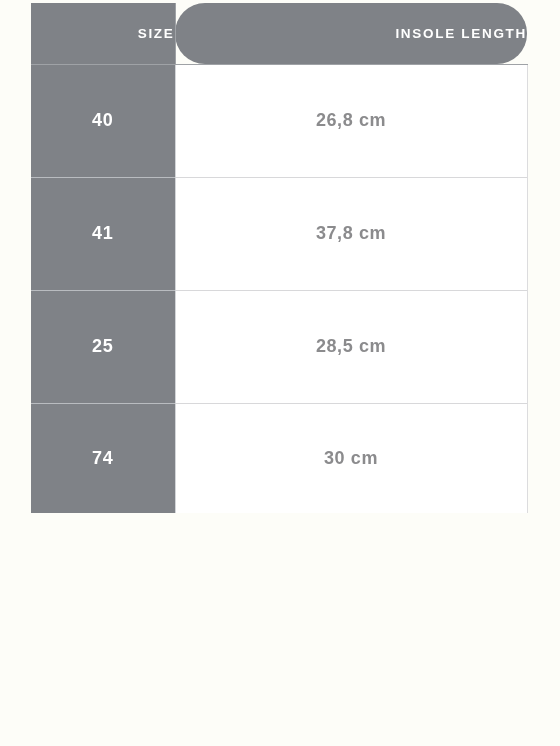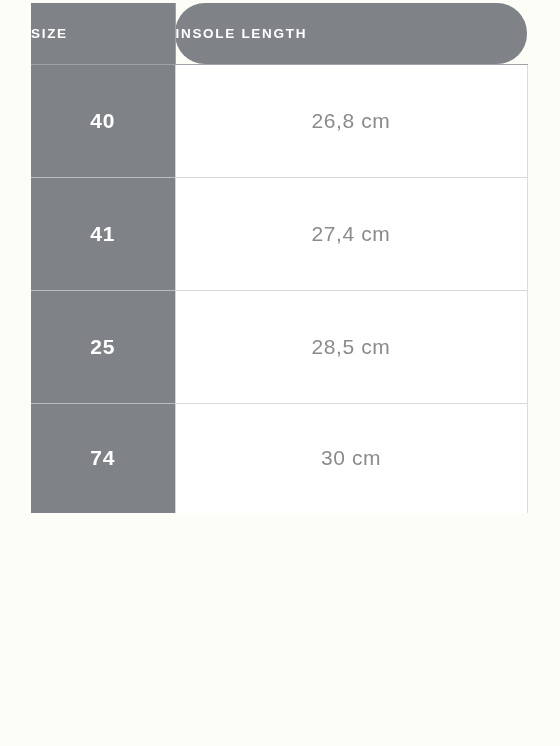--- a/index.html
+++ b/index.html
@@ -32,21 +32,21 @@
   table.size-chart col.col-size   { width: 144px; }
   table.size-chart col.col-value  { width: 352px; }
 
   
   thead th {
     background: #7f8287;
     color: #ffffff;
     font-size: 13.5px;
     font-weight: bold;
     letter-spacing: 1.7px;
-    text-align: left;
+    text-align: right;
     vertical-align: middle;
     height: 61px;
     padding: 0;
     border: 1px solid #9fa2a6;
     box-sizing: border-box;
   }
   thead th.th-size {
     border-left: none;
     border-top: none;
   }
@@ -56,38 +56,38 @@
     border-radius: 30px;
   }
 
   
   tbody td {
     height: 113px;
     padding: 0;
     text-align: center;
     vertical-align: middle;
     box-sizing: border-box;
-    font-size: 21px;
+    font-size: 18px;
   }
 
   tbody td.cell-size {
     background: #7f8287;
     color: #ffffff;
     font-weight: bold;
     letter-spacing: 0.7px;
     border-top: 1px solid #b9bcc0;
     border-right: 1px solid #d3d5d8;
     border-left: none;
     border-bottom: none;
   }
 
   tbody td.cell-value {
     background: #ffffff;
     color: #8b8b8d;
-    font-weight: normal;
+    font-weight: bold;
     letter-spacing: 0.6px;
     border-top: 1px solid #d8d8da;
     border-right: 1px solid #dcdcde;
     border-left: none;
     border-bottom: none;
   }
 
   tbody tr:last-child td.cell-size,
   tbody tr:last-child td.cell-value {
     height: 110px;
@@ -108,21 +108,21 @@
         <th class="th-value">INSOLE LENGTH</th>
       </tr>
     </thead>
     <tbody>
       <tr>
         <td class="cell-size">40</td>
         <td class="cell-value">26,8 cm</td>
       </tr>
       <tr>
         <td class="cell-size">41</td>
-        <td class="cell-value">27,4 cm</td>
+        <td class="cell-value">37,8 cm</td>
       </tr>
       <tr>
         <td class="cell-size">25</td>
         <td class="cell-value">28,5 cm</td>
       </tr>
       <tr>
         <td class="cell-size">74</td>
         <td class="cell-value">30 cm</td>
       </tr>
     </tbody>

